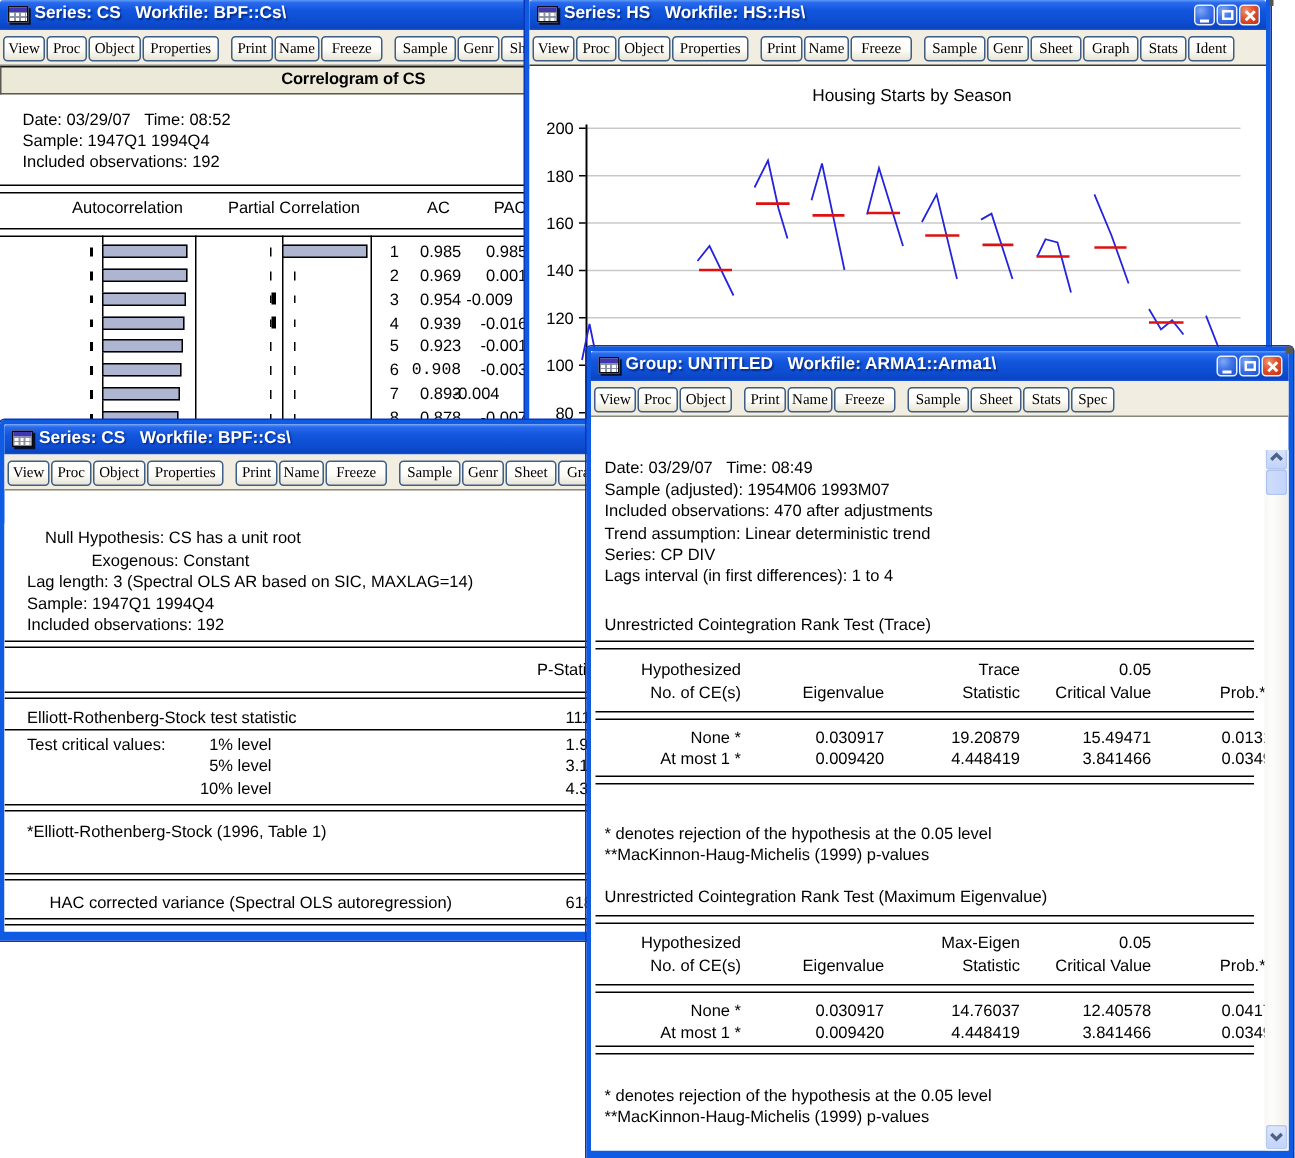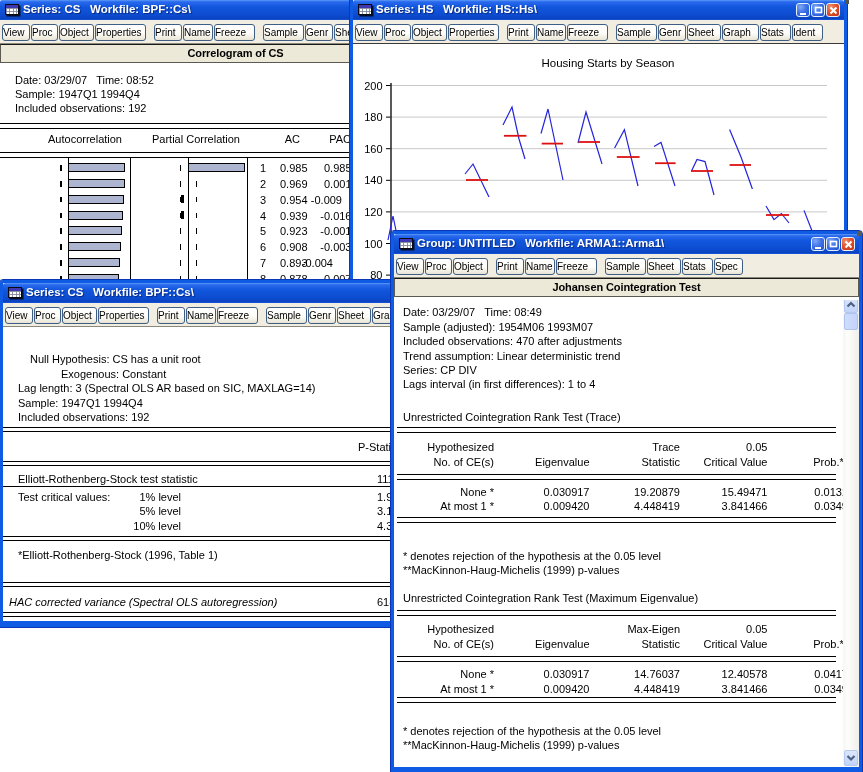--- a/index.html
+++ b/index.html
@@ -17,23 +17,23 @@
  background:repeating-linear-gradient(90deg,rgba(130,138,155,.9) 0 1px,rgba(0,0,0,0) 1px 3.5px),
             repeating-linear-gradient(180deg,rgba(130,138,155,.9) 0 1px,rgba(0,0,0,0) 1px 3px);}
 .wbtns{position:absolute;top:3px;right:4px;height:14px;}
 .wb{display:inline-block;vertical-align:top;width:14px;height:14px;margin-left:1px;
  border:1px solid #e8f0fc;border-radius:3px;position:relative;
  background:radial-gradient(circle at 30% 25%,#7fa8f4 0%,#3f74e8 45%,#1e4fd0 100%);}
 .wb.cl{background:radial-gradient(circle at 30% 25%,#f0926e 0%,#e0512c 45%,#c03010 100%);}
 .wb svg{position:absolute;left:0;top:0;}
 .tools{position:absolute;left:0;right:0;top:20px;height:24px;background:#f1eee1;
  border-bottom:1px solid #8a887a;padding:4px 0 0 2px;white-space:nowrap;}
-.tb{display:inline-block;height:17px;line-height:15px;text-align:left;font-size:10px;
+.tb{display:inline-block;height:17px;line-height:15px;text-align:center;font-size:10px;
  color:#000;background:linear-gradient(180deg,#fff 0%,#fdfcf8 55%,#e8e4d4 100%);
- border:1px solid #3e5e86;border-radius:3px;margin-right:1px;vertical-align:top;}
+ border:1px solid #3e5e86;border-radius:3px;margin-right:1px;vertical-align:top;font-family:Liberation Serif, serif;}
 .gap{display:inline-block;width:7px;}
 .band{position:absolute;left:0;right:0;top:44px;height:19px;background:#ece9d8;
  border:1px solid #5a5a52;border-top:1px solid #1a1a1a;color:#000;font-weight:bold;padding-top:1px;
  font-size:11px;letter-spacing:-0.1px;text-align:center;line-height:15px;}
 .ctr{position:absolute;left:0;right:0;top:66px;bottom:0;background:#fff;overflow:hidden;}
 .t{position:absolute;height:14px;line-height:14px;white-space:nowrap;font-size:11px;color:#000;}
 .dl2{position:absolute;height:5px;border-top:1px solid #000;border-bottom:1px solid #000;}
 .sl{position:absolute;height:1px;background:#000;}
 .dl3{position:absolute;height:6px;border-top:1px solid #000;border-bottom:1px solid #000;}
 .vl{position:absolute;width:1px;background:#000;}
@@ -106,21 +106,21 @@
         <div class="dash" style="left:195.8px;top:162.4px;"></div>
         <div class="bar" style="left:68px;top:160.4px;width:53.8px;"></div>
         <div class="t rt" style="left:240px;width:26px;top:158.4px;">5</div>
         <div class="t rt" style="left:250px;width:57.5px;top:158.4px;">0.923</div>
         <div class="t rt" style="left:294px;width:57.5px;top:158.4px;">-0.001</div>
   <div class="dash" style="left:60px;top:178.2px;"></div>
         <div class="dash" style="left:179.5px;top:178.2px;"></div>
         <div class="dash" style="left:195.8px;top:178.2px;"></div>
         <div class="bar" style="left:68px;top:176.2px;width:52.9px;"></div>
         <div class="t rt" style="left:240px;width:26px;top:174.2px;">6</div>
-        <div class="t rt" style="left:250px;width:57.5px;top:174.2px;">0.908</div>
+        <div class="t rt" style="left:250px;width:57.5px;top:174.2px;font-family:Liberation Mono, monospace;">0.908</div>
         <div class="t rt" style="left:294px;width:57.5px;top:174.2px;">-0.003</div>
   <div class="dash" style="left:60px;top:194px;"></div>
         <div class="dash" style="left:179.5px;top:194px;"></div>
         <div class="dash" style="left:195.8px;top:194px;"></div>
         <div class="bar" style="left:68px;top:192px;width:52.1px;"></div>
         <div class="t rt" style="left:240px;width:26px;top:190px;">7</div>
         <div class="t rt" style="left:250px;width:57.5px;top:190px;">0.893</div>
         <div class="t rt" style="left:294px;width:39px;top:190px;">-0.004</div>
   <div class="dash" style="left:60px;top:209.8px;"></div>
         <div class="dash" style="left:179.5px;top:209.8px;"></div>
@@ -237,21 +237,21 @@
   <div class="t" style="left:15px;top:140.6px;">Test critical values:</div>
   <div class="t rt" style="left:108px;width:70px;top:140.6px;">1% level</div>
   <div class="t" style="left:374px;top:140.6px;">1.912667</div>
   <div class="t rt" style="left:108px;width:70px;top:154.8px;">5% level</div>
   <div class="t" style="left:374px;top:154.8px;">3.165667</div>
   <div class="t rt" style="left:108px;width:70px;top:169.8px;">10% level</div>
   <div class="t" style="left:374px;top:169.8px;">4.317667</div>
   <div class="dl2" style="left:0px;width:444px;top:187.3px;"></div>
   <div class="t" style="left:15px;top:199.3px;">*Elliott-Rothenberg-Stock (1996, Table 1)</div>
   <div class="dl2" style="left:0px;width:444px;top:232.5px;"></div>
-  <div class="t" style="left:6px;top:245.7px;font-style:italic;">HAC corrected variance (Spectral OLS autoregression)</div>
+  <div class="t" style="left:30px;top:245.7px;">HAC corrected variance (Spectral OLS autoregression)</div>
   <div class="t" style="left:374px;top:245.7px;">618.0772</div>
   <div class="dl2" style="left:0px;width:444px;top:262.8px;"></div>
  </div>
 </div>
 
 <div class="win" id="w4" style="left:391px;top:231px;width:471px;height:541px;border-bottom-width:5px;z-index:4;">
  <div class="tbar">
       <div class="icn"></div>
       <div class="ttl">Group: UNTITLED&nbsp;&nbsp; Workfile: ARMA1::Arma1\</div>
   <div class="wbtns">
@@ -260,21 +260,20 @@
           </svg></span><span class="wb"><svg width="14" height="14">
             <rect x="3.5" y="3.5" width="6" height="5" fill="none" stroke="#fff" stroke-width="1.6"></rect>
           </svg></span><span class="wb cl"><svg width="14" height="14">
             <path d="M3.5 3.5 L9.5 9.5 M9.5 3.5 L3.5 9.5" stroke="#fff" stroke-width="2"></path>
           </svg></span>
   </div>
  </div>
  <div class="tools">
   <span class="tb" style="width:28px">View</span><span class="tb" style="width:27px">Proc</span><span class="tb" style="width:35px">Object</span><span class="gap"></span><span class="tb" style="width:28px">Print</span><span class="tb" style="width:30px">Name</span><span class="tb" style="width:41px">Freeze</span><span class="gap"></span><span class="tb" style="width:41px">Sample</span><span class="tb" style="width:34px">Sheet</span><span class="tb" style="width:31px">Stats</span><span class="tb" style="width:29px">Spec</span>
  </div>
- <div class="band">Johansen Cointegration Test</div>
  <div class="ctr">
   <div class="t" style="left:9px;top:5px;">Date: 03/29/07&nbsp;&nbsp; Time: 08:49</div>
   <div class="t" style="left:9px;top:20px;">Sample (adjusted): 1954M06 1993M07</div>
   <div class="t" style="left:9px;top:34.3px;">Included observations: 470 after adjustments</div>
   <div class="t" style="left:9px;top:48.5px;">Trend assumption: Linear deterministic trend</div>
   <div class="t" style="left:9px;top:62.5px;">Series: CP DIV</div>
   <div class="t" style="left:9px;top:76.8px;">Lags interval (in first differences): 1 to 4</div>
   <div class="t" style="left:9px;top:110.2px;">Unrestricted Cointegration Rank Test (Trace)</div>
   <div class="dl3" style="left:3px;width:439px;top:127.3px;"></div>
   <div class="t ct" style="left:0px;width:100px;top:140.3px;">Hypothesized</div>

